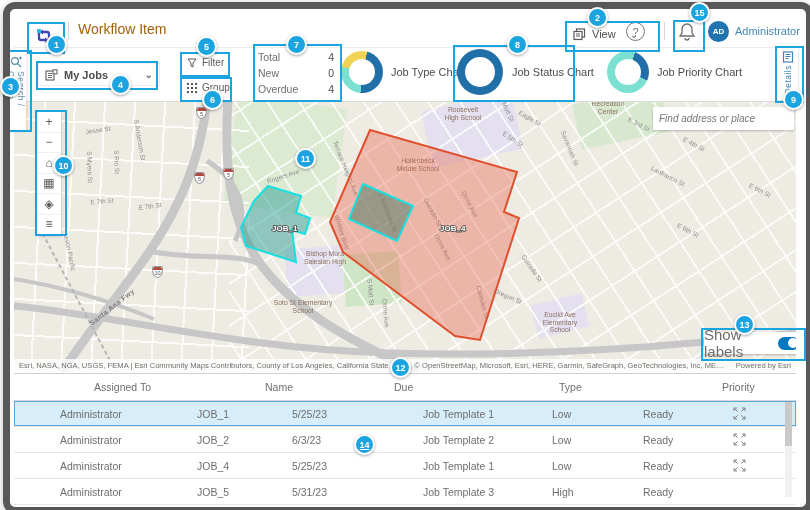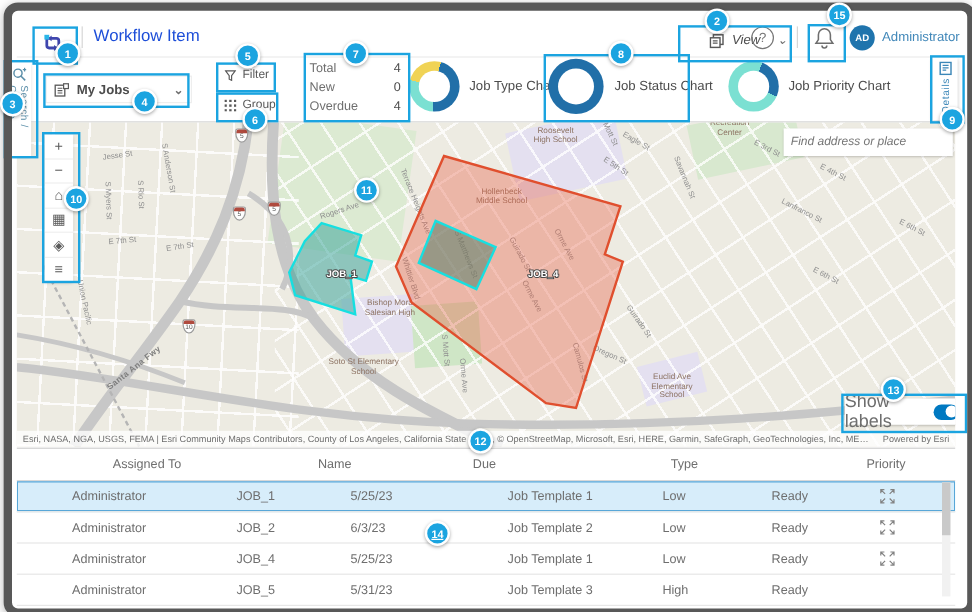--- a/index.html
+++ b/index.html
@@ -3,25 +3,25 @@
 <meta charset="utf-8">
 <style>
   html,body{margin:0;padding:0;width:810px;height:510px;background:#fff;overflow:hidden;
     font-family:"Liberation Sans",sans-serif;position:relative;-webkit-font-smoothing:antialiased;}
   .frame{position:absolute;left:3px;top:2px;width:796px;height:498px;border:7px solid #585858;
     border-radius:12px;pointer-events:none;z-index:40;box-shadow:0 2px 8px rgba(0,0,0,.25);}
   
   .hdr{position:absolute;left:14px;top:12px;width:782px;height:35px;background:#fff;display:flex;align-items:center;z-index:5;border-bottom:1px solid #ececec;}
   .logo-wrap{position:absolute;left:17px;top:13px;width:26px;height:22px;display:flex;align-items:center;justify-content:center;}
   .hdr-div{position:absolute;left:54px;top:10px;width:1px;height:18px;background:#d6d6d6;}
-  .title{position:absolute;left:64px;top:9px;font-size:14px;color:#1d4ed8;}
+  .title{position:absolute;left:64px;top:9px;font-size:14px;color:#a16207;}
   .nav{position:absolute;left:332px;top:10px;display:flex;gap:20px;}
   .nav-item{font-size:11px;color:#6e6e6e;padding-bottom:8px;cursor:pointer;}
   .nav-item.active{color:#323232;border-bottom:3px solid #0079c1;}
-  .view-btn{position:absolute;left:553px;top:11px;width:86px;height:22px;display:flex;align-items:center;gap:6px;padding-left:24px;font-size:11px;color:#4c4c4c;cursor:pointer;font-style:italic;}
+  .view-btn{position:absolute;left:553px;top:11px;width:86px;height:22px;display:flex;align-items:center;gap:6px;padding-left:6px;font-size:11px;color:#4c4c4c;cursor:pointer;}
   .chev{color:#6e6e6e;font-size:10px;margin-left:8px;}
   .hdr-sep{position:absolute;left:650px;top:10px;width:1px;height:18px;background:#d6d6d6;}
   .help{position:absolute;left:612px;top:10px;width:17px;height:17px;border:1.4px solid #767676;border-radius:50%;
     color:#767676;font-size:11px;display:flex;align-items:center;justify-content:center;cursor:pointer;}
   .bell{position:absolute;left:664px;top:10px;width:20px;height:20px;cursor:pointer;}
   .avatar{position:absolute;left:694px;top:9px;width:21px;height:21px;border-radius:50%;background:#1f74ad;color:#fff;
     font-size:8px;font-weight:bold;display:flex;align-items:center;justify-content:center;cursor:pointer;}
   .uname{position:absolute;left:721px;top:13px;font-size:11px;color:#4288b9;cursor:pointer;}
   
   .dash{position:absolute;left:14px;top:47px;width:782px;height:54px;background:#fff;border-bottom:1px solid #d9d9d9;z-index:4;}

